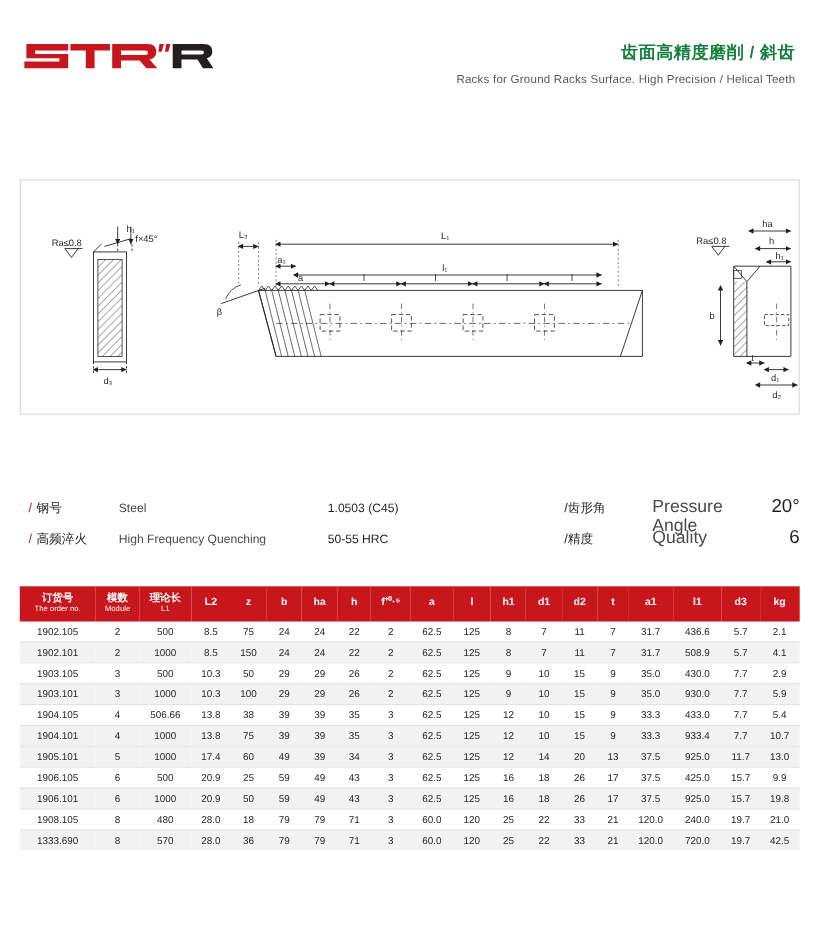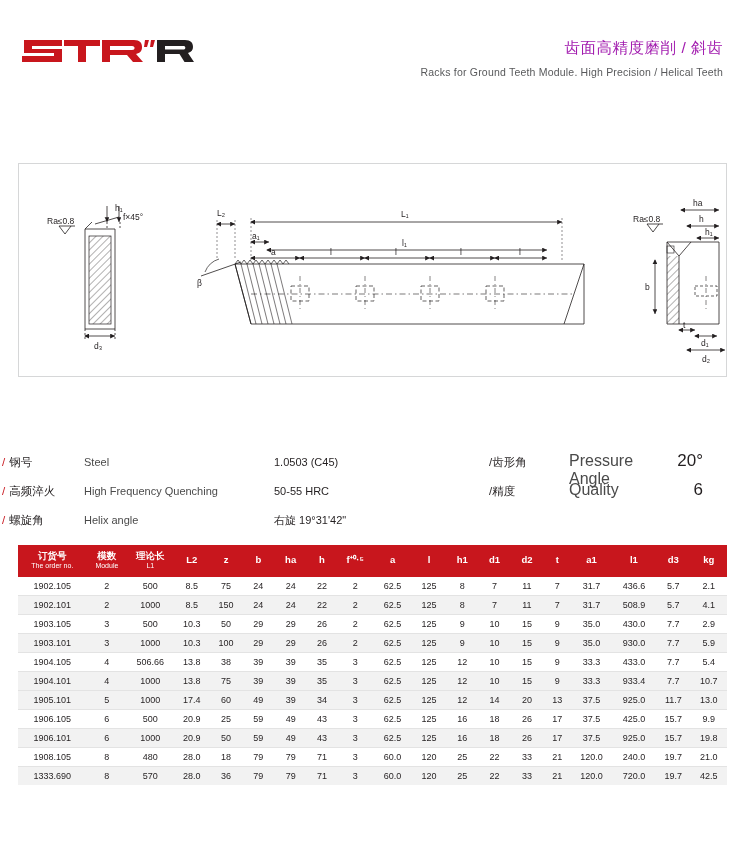--- a/index.html
+++ b/index.html
@@ -30,23 +30,23 @@
     height: 34px;
   }
   .logo svg { display: block; }
 
   .header-titles {
     text-align: right;
     padding-top: 4px;
   }
   .title-cn {
     font-size: 15.5px;
-    color: #a21caf;
+    color: #15803d;
     letter-spacing: 0.5px;
-    font-weight: normal;
+    font-weight: bold;
   }
   .title-en {
     font-size: 10.5px;
     color: #58595b;
     margin-top: 7px;
     letter-spacing: 0.2px;
   }
 
   
   .drawing-panel {
@@ -57,21 +57,21 @@
     height: 214px;
     border: 1px solid #d6d7d8;
     box-sizing: border-box;
     background: #fff;
   }
   .drawing-panel svg { display: block; }
 
   
   .specs {
     position: absolute;
-    left: 2px;
+    left: 26px;
     top: 408px;
     width: 709px;
     font-size: 11px;
   }
   .spec-row {
     display: flex;
     align-items: baseline;
     height: 29px;
   }
   .spec-key {
@@ -106,21 +106,21 @@
     text-align: right;
     color: #231f20;
     font-size: 17px;
     padding-right: 8px;
   }
 
   
   .table-wrap {
     position: absolute;
     left: 18px;
-    top: 545px;
+    top: 533px;
     width: 709px;
   }
   table.datatable {
     border-collapse: collapse;
     width: 709px;
     font-size: 9px;
   }
   table.datatable thead th {
     background: #c8161d;
     color: #ffffff;
@@ -170,21 +170,21 @@
         <path d="M129,6 L133,6 L131,13 L128,13 Z"></path>
       </g>
 
       <g fill="#231f20">
         <path d="M135,6 L163,6 C169,6 171,9 171,13 C171,16 169.5,18 166,19 L172,28 L162.5,28 L157.5,20 L143,20 L143,28 L135,28 Z M143,12 L143,15.5 L161,15.5 C162.8,15.5 163.3,14.8 163.3,13.7 C163.3,12.7 162.8,12 161,12 Z"></path>
       </g>
     </svg>
   </div>
   <div class="header-titles">
     <div class="title-cn">齿面高精度磨削 / 斜齿</div>
-    <div class="title-en">Racks for Ground Teeth Module. High Precision / Helical Teeth</div>
+    <div class="title-en">Racks for Ground Racks Surface. High Precision / Helical Teeth</div>
   </div>
 </div>
 
 <div class="drawing-panel">
   <svg width="707" height="212" viewBox="0 0 707 212">
     <defs>
       <marker id="ar" markerWidth="7" markerHeight="7" refX="6" refY="3" orient="auto">
         <path d="M0,0 L6,3 L0,6 z" fill="#231f20"></path>
       </marker>
       <marker id="arS" markerWidth="7" markerHeight="7" refX="1" refY="3" orient="auto">
@@ -345,28 +345,20 @@
 
   <div class="spec-row">
     <div class="spec-key"><span class="slash">/</span><span>高频淬火</span></div>
     <div class="spec-en">High Frequency Quenching</div>
     <div class="spec-val">50-55 HRC</div>
     <div class="spec-key2"><span class="slash">/</span><span>精度</span></div>
     <div class="spec-en2">Quality</div>
     <div class="spec-val2">6</div>
   </div>
 
-  <div class="spec-row">
-    <div class="spec-key"><span class="slash">/</span><span>螺旋角</span></div>
-    <div class="spec-en">Helix angle</div>
-    <div class="spec-val">右旋 19°31'42"</div>
-    <div class="spec-key2"></div>
-    <div class="spec-en2"></div>
-    <div class="spec-val2"></div>
-  </div>
 
 </div>
 
 <div class="table-wrap">
   <table class="datatable">
     <thead>
       <tr>
         <th style="width:68px"><span>订货号</span><span class="sub">The order no.</span></th>
         <th style="width:40px"><span>模数</span><span class="sub">Module</span></th>
         <th style="width:46px"><span>理论长</span><span class="sub">L1</span></th>

